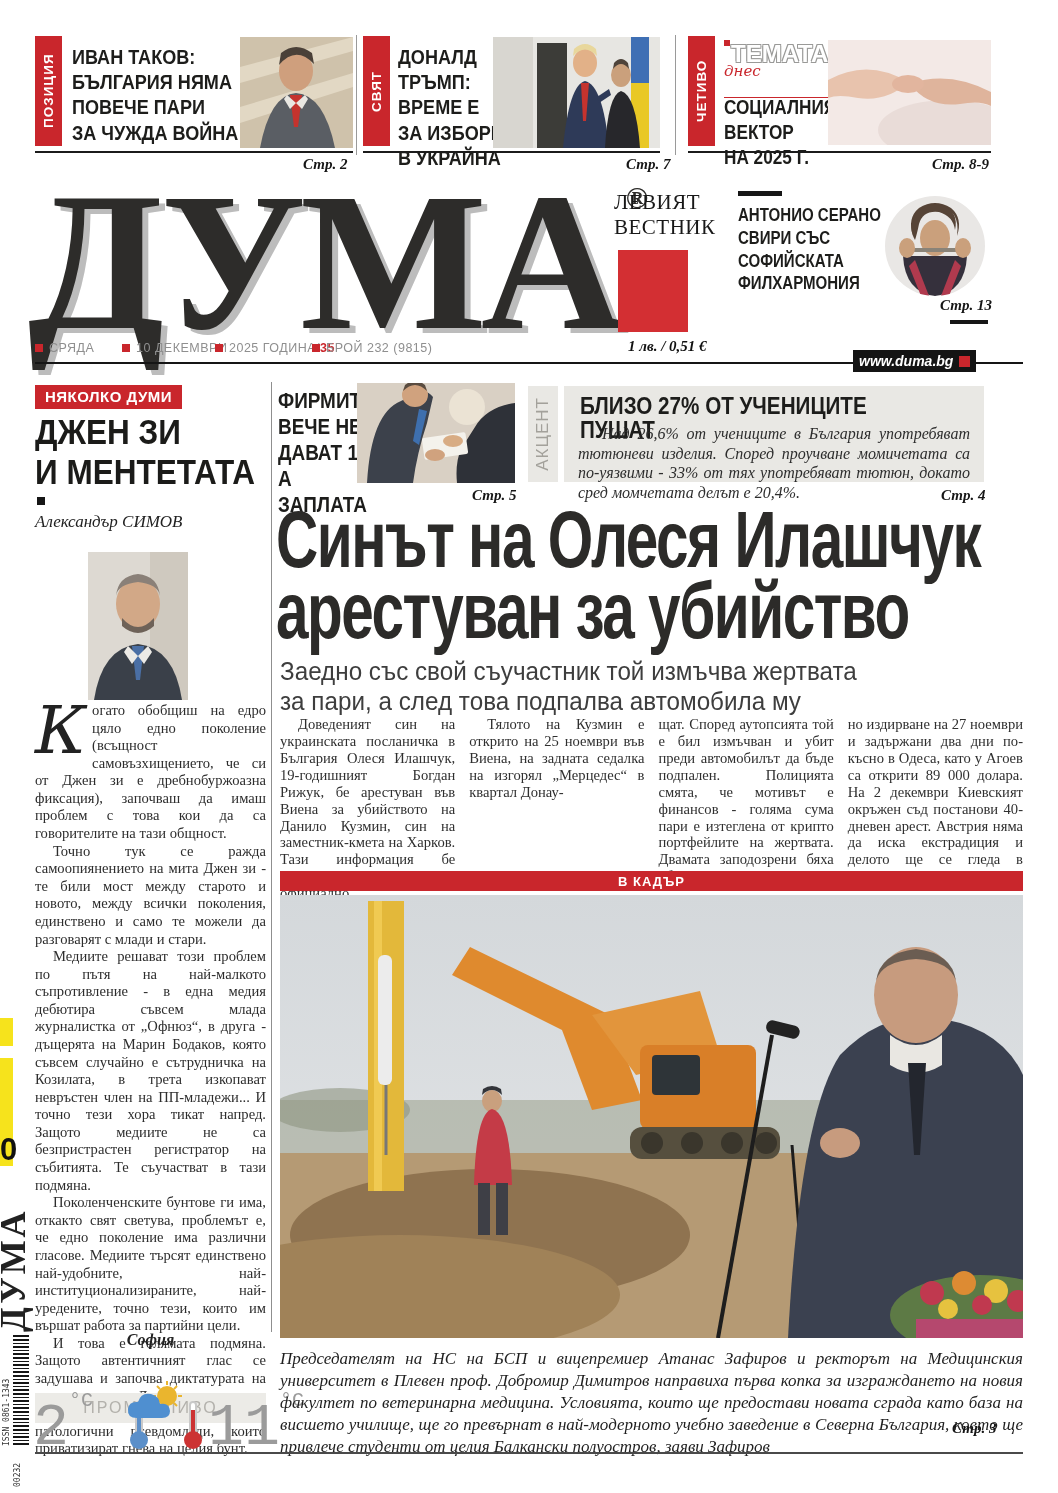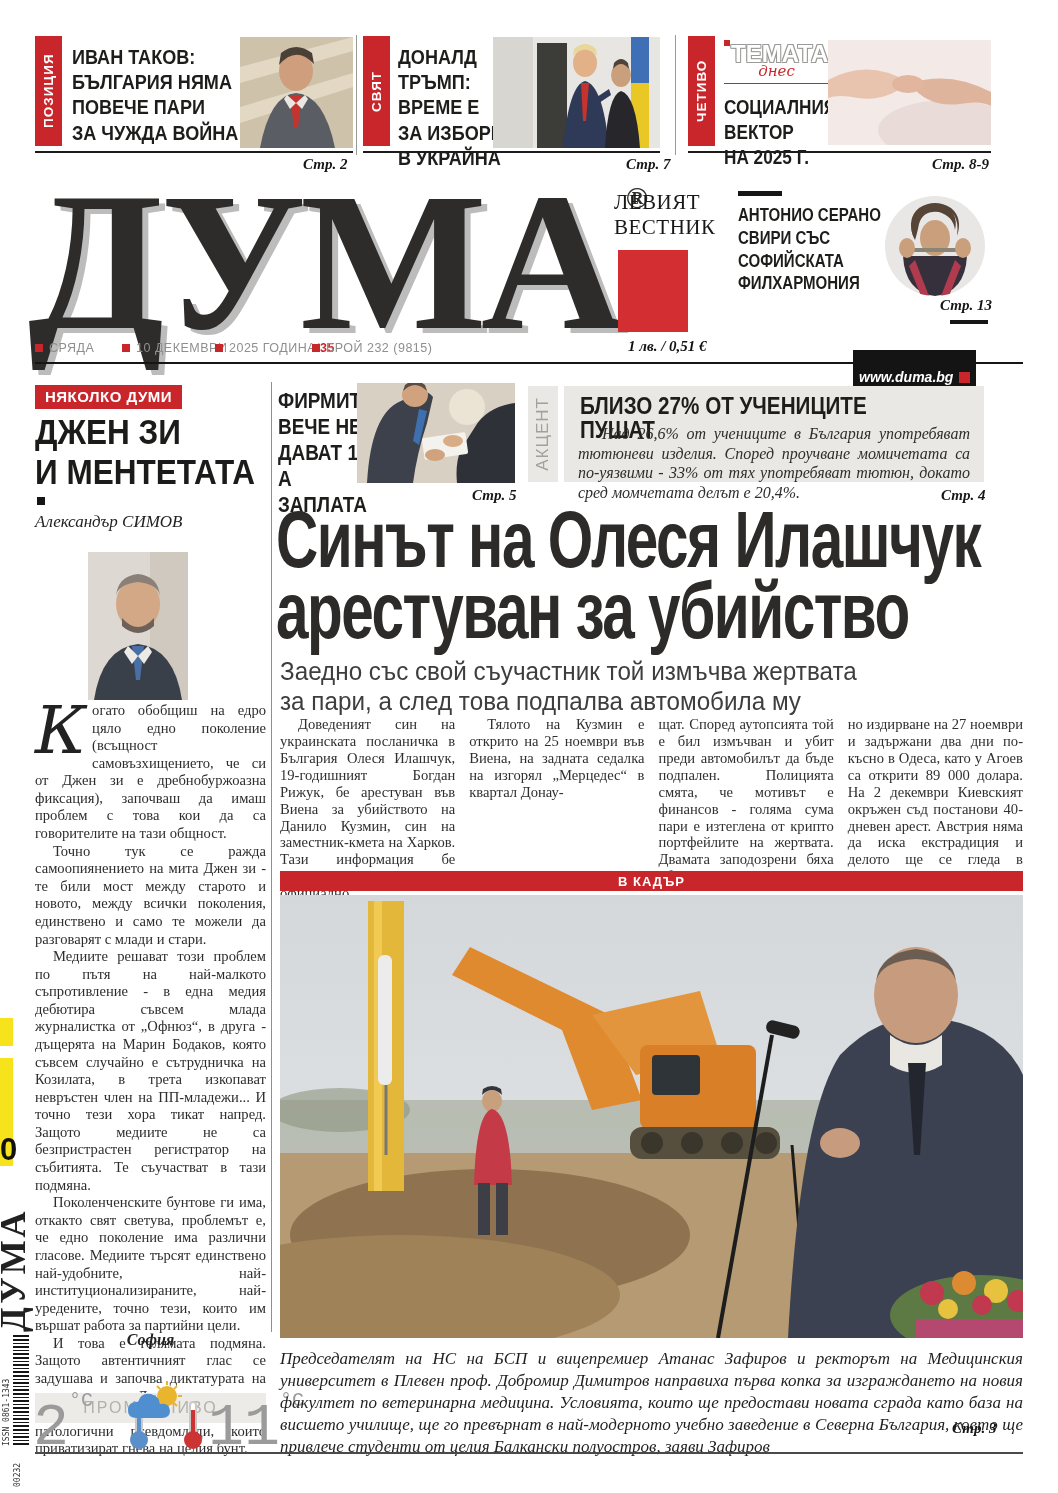--- a/index.html
+++ b/index.html
@@ -32,21 +32,21 @@
   .t1-photo{left:240px;top:37px;width:113px;height:111px;}
   .t2-label{left:363px;top:36px;height:110px;}
   .t2-head{left:398px;top:44px;font-size:21px;line-height:1.2;width:130px;}
   .t2-photo{left:493px;top:37px;width:167px;height:111px;}
   .t3-label{left:688px;top:36px;height:110px;}
   .t3-logo{left:724px;top:40px;width:105px;}
   .logo-main{font-family:"Liberation Sans",sans-serif;font-weight:bold;font-size:24px;color:#fff;
              letter-spacing:0;text-shadow:-1px -1px 0 #9a9a98,1px -1px 0 #9a9a98,-1px 1px 0 #9a9a98,1px 1px 0 #9a9a98;}
   .logo-bullet{display:inline-block;width:6px;height:6px;background:#c9262c;vertical-align:top;margin-right:1px;}
   .logo-sub{font-family:"DejaVu Serif",serif;font-style:italic;font-size:15px;color:#c9262c;
-            margin-top:-6px;text-align:center;border-bottom:1.5px solid #c9262c;padding-bottom:3px;}
+            margin-top:-6px;text-align:left;border-bottom:1.5px solid #c9262c;padding-bottom:17px;}
   .t3-head{left:724px;top:95px;font-size:20px;line-height:1.25;width:130px;}
   .t3-photo{left:828px;top:40px;width:163px;height:105px;}
   .tsep1{left:356px;top:35px;width:1px;height:120px;background:#9a9a9a;}
   .tsep2{left:675px;top:35px;width:1px;height:120px;background:#9a9a9a;}
   .trule{height:2px;background:#1b1b1b;top:151px;}
   .t1-rule{left:35px;width:318px;}
   .t2-rule{left:363px;width:297px;}
   .t3-rule{left:688px;width:303px;}
   .pg{font-family:"Liberation Serif",serif;font-weight:bold;font-style:italic;font-size:15px;color:#161616;}
   .t1-pg{left:303px;top:156px;}
@@ -68,21 +68,21 @@
   .cul-dash2{left:950px;top:320px;width:38px;height:4px;background:#161616;}
 
   
   .dl{top:341px;font-family:"Liberation Sans",sans-serif;font-size:12.5px;color:#8f8f8f;letter-spacing:.5px;}
   .dl .sq{display:inline-block;width:8px;height:8px;background:#c9262c;margin-right:6px;}
   .dl-1{left:35px;} .dl-2{left:122px;} .dl-3{left:215px;} .dl-4{left:312px;}
   .dl-red{color:#c9262c;font-weight:bold;}
   .price{left:628px;top:338px;font-weight:bold;font-style:italic;font-size:15px;color:#111;}
   .mast-rule{left:35px;top:362px;width:988px;height:2px;background:#151515;}
   .site-box{left:853px;top:350px;height:22px;background:#141414;display:flex;align-items:center;
-            padding:16px 6px;gap:6px;}
+            padding:0 6px;gap:6px;}
   .site-txt{color:#fff;font-family:"Liberation Sans",sans-serif;font-weight:bold;font-style:italic;font-size:14px;}
   .site-sq{width:11px;height:11px;background:#c9262c;}
 
   
   .op-kicker{left:35px;top:385px;background:#c9262c;color:#fff;font-family:"Liberation Sans",sans-serif;
              font-weight:bold;font-size:15px;padding:3px 10px 4px;letter-spacing:.5px;}
   .op-title{left:35px;top:412px;font-family:"Liberation Sans",sans-serif;font-weight:bold;
             font-size:35px;line-height:1.13;color:#1b1b19;white-space:pre-line;
             transform:scaleX(.9);transform-origin:0 0;width:112%;}
   .op-bullet{left:37px;top:497px;width:8px;height:8px;background:#161616;}

